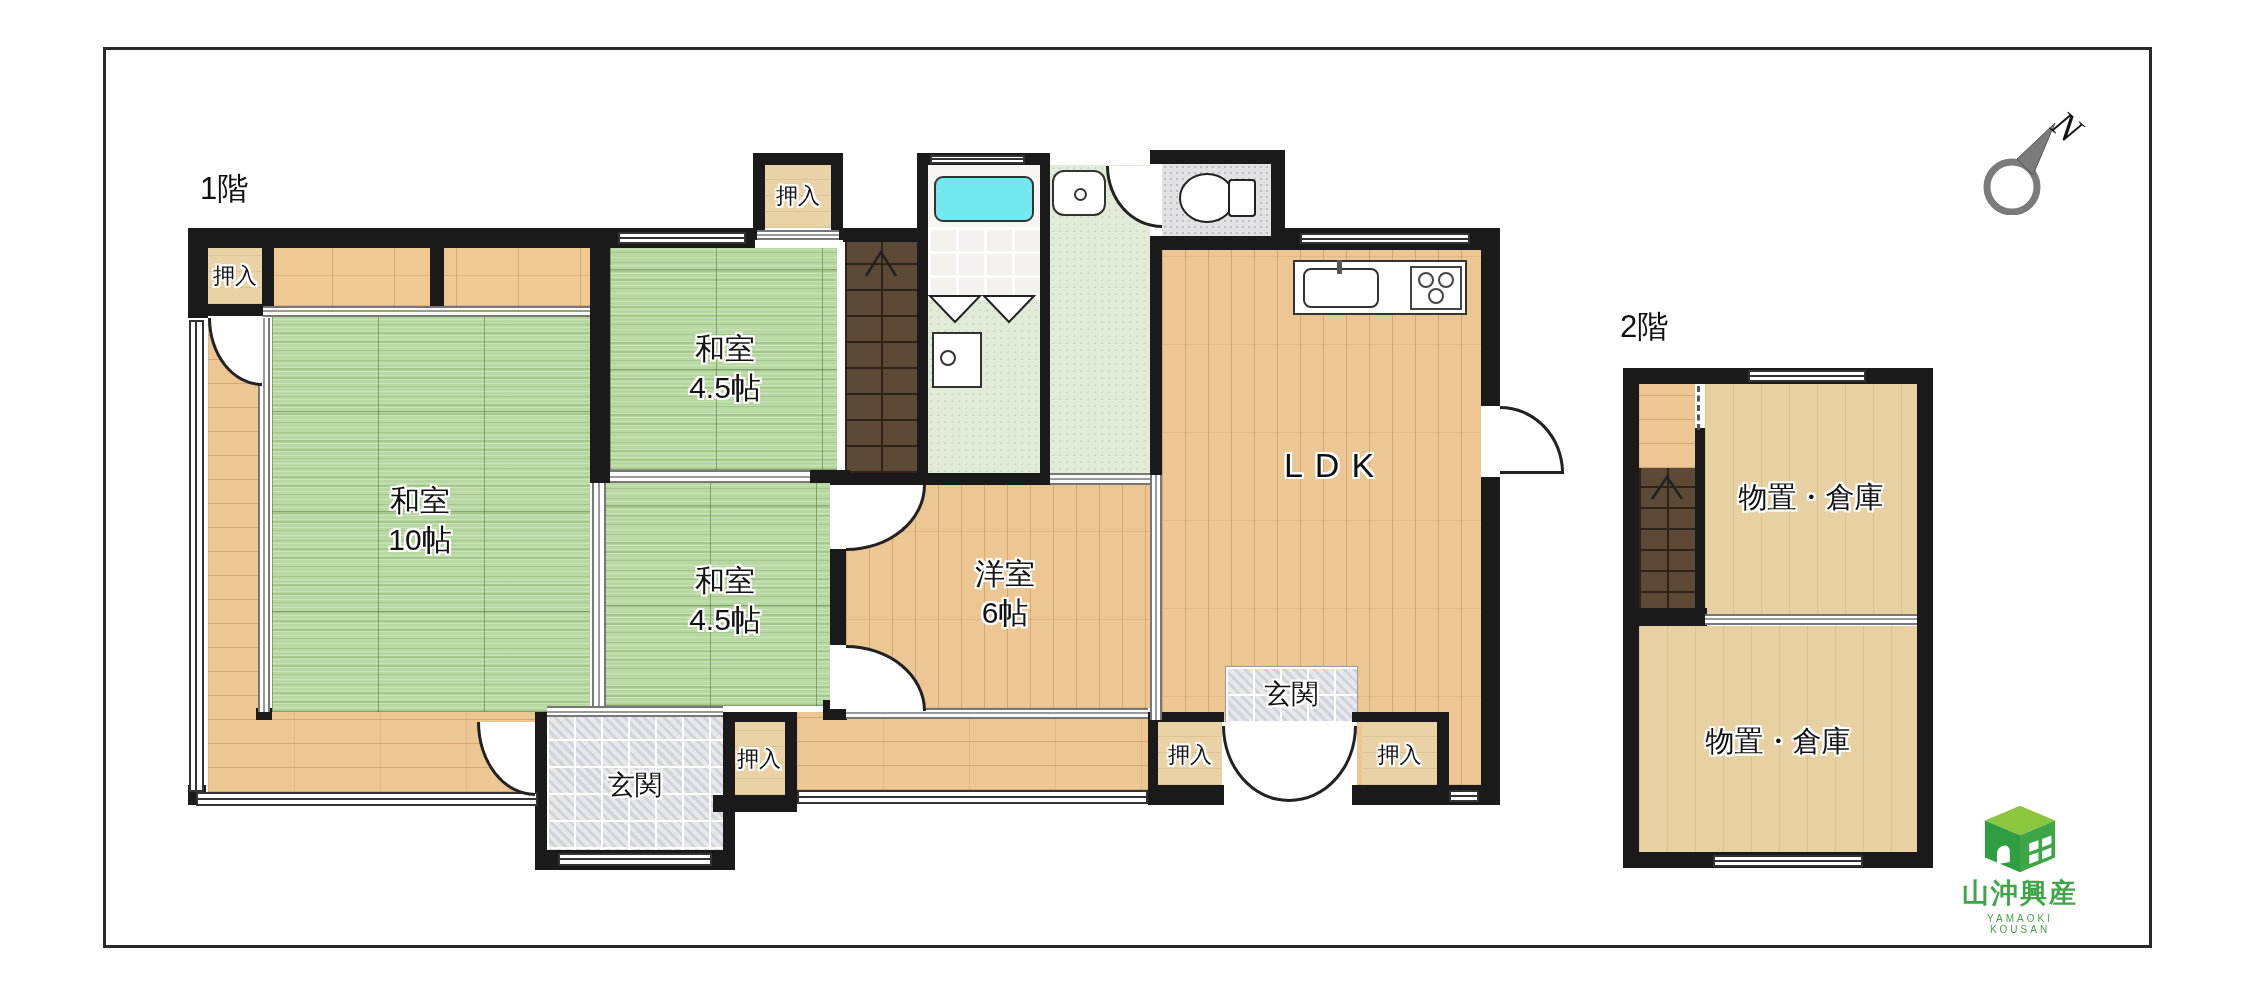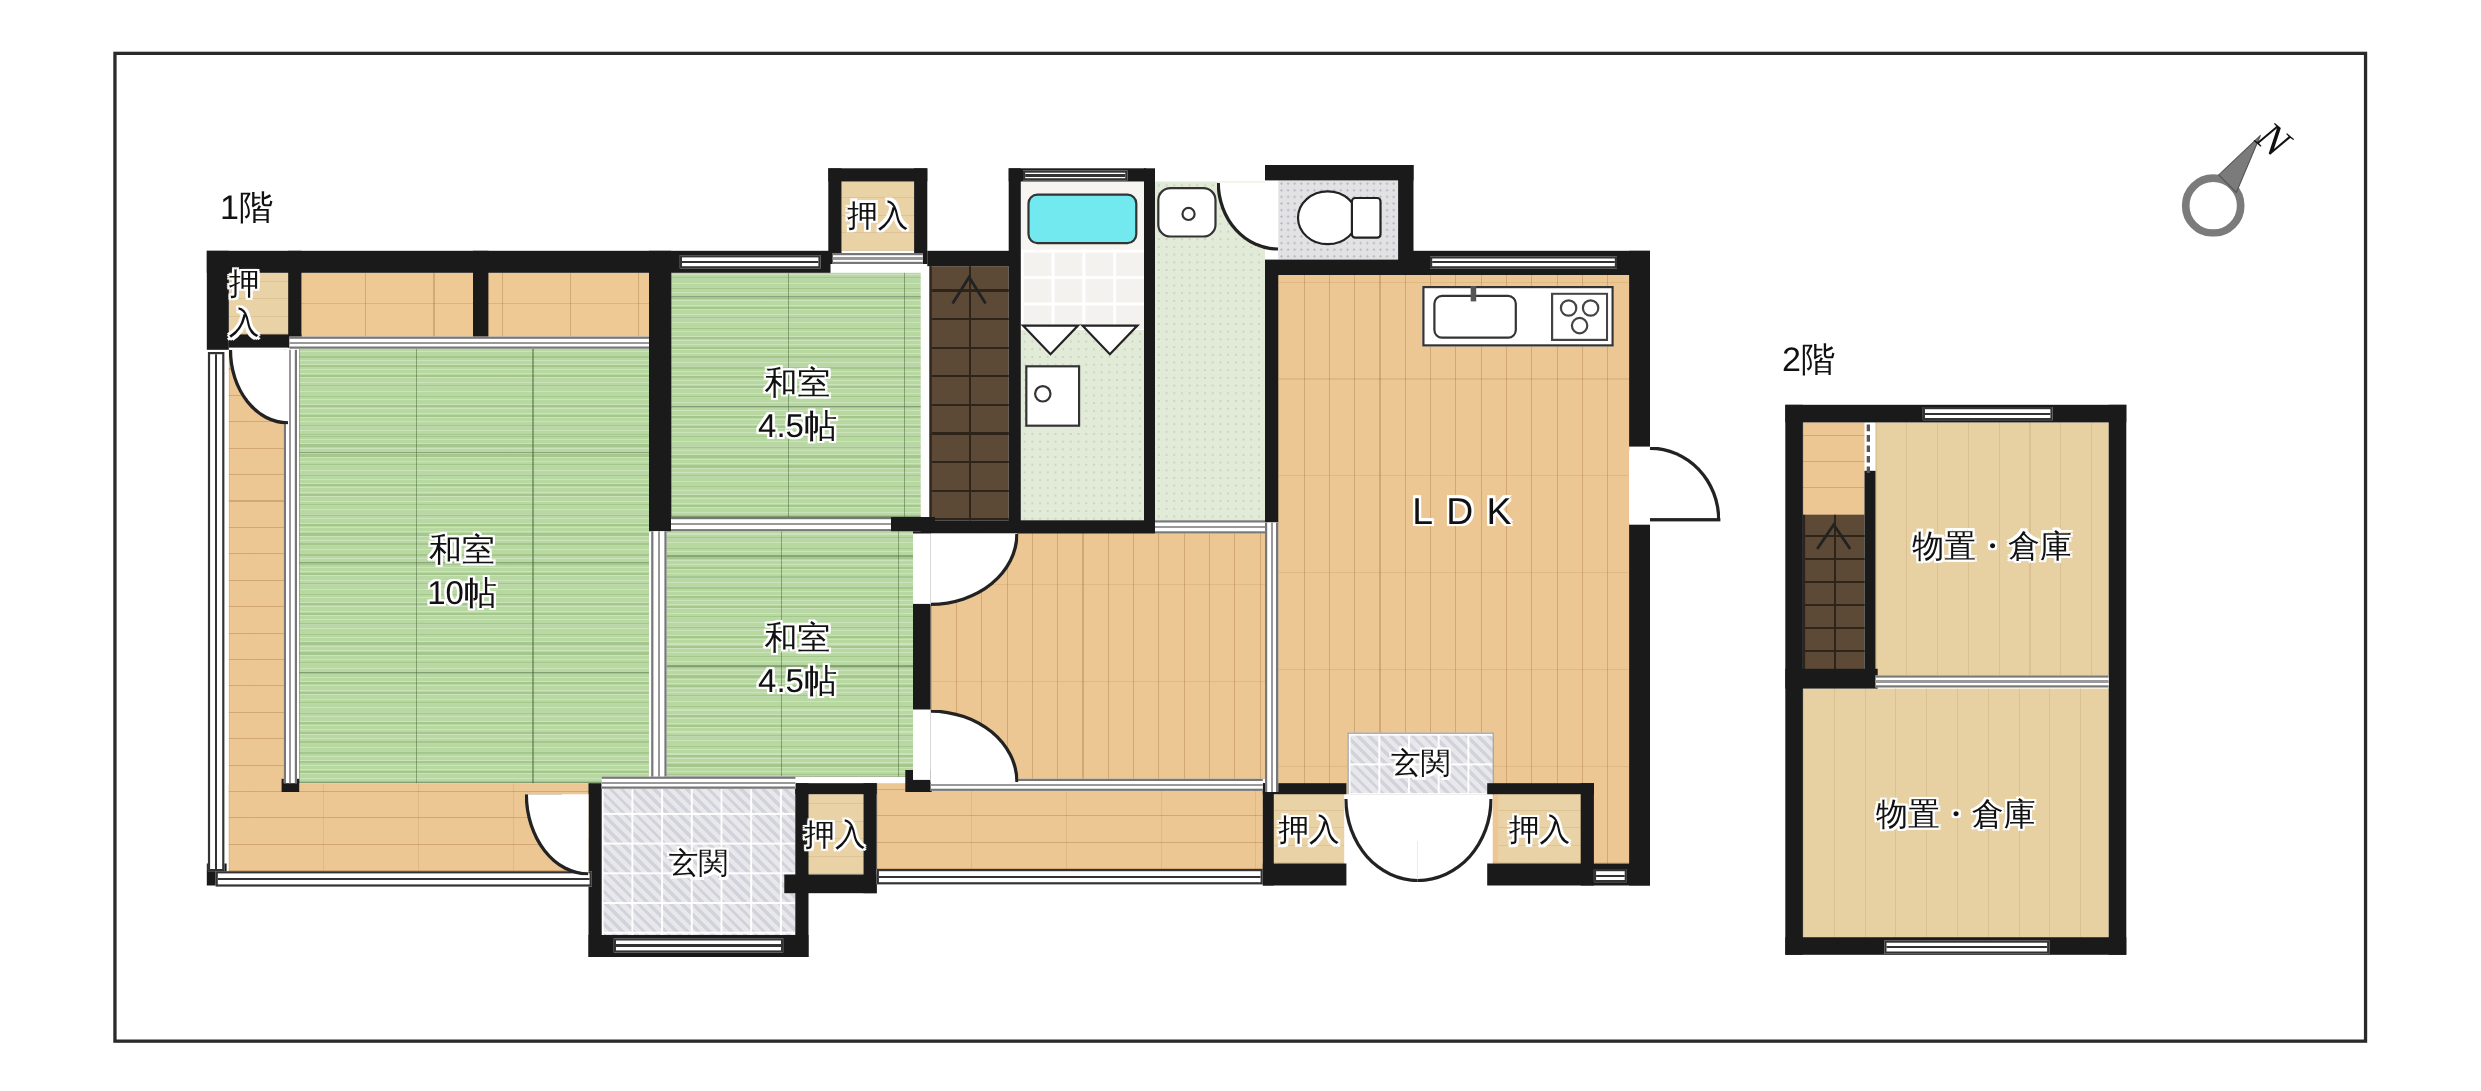--- a/index.html
+++ b/index.html
@@ -55,21 +55,21 @@
   .arc-bl{border-radius:0 0 0 100%;border-left-width:3px;border-bottom-width:3px;}
   .arc-br{border-radius:0 0 100% 0;border-right-width:3px;border-bottom-width:3px;}
   .arc-tr{border-radius:0 100% 0 0;border-top-width:3px;border-right-width:3px;}
   
   .fixture{background:#fff;border:2px solid #333;}
   .tub{background:#72e9ef;border:2px solid #333;border-radius:9px;}
   .circle{border-radius:50%;background:#fff;border:2px solid #333;}
   
   .room-label{display:flex;flex-direction:column;align-items:center;justify-content:center;color:#111;line-height:1.3;
     text-shadow:0 0 3px #fff,0 0 3px #fff,2px 0 #fff,-2px 0 #fff,0 2px #fff,0 -2px #fff,2px 2px #fff,-2px -2px #fff,2px -2px #fff,-2px 2px #fff;}
-  .t30{font-size:30px;} .t29{font-size:29px;} .t27{font-size:27px;} .t22{font-size:28px;}
+  .t30{font-size:30px;} .t29{font-size:29px;} .t27{font-size:27px;} .t22{font-size:22px;}
   .ldk-label{font-size:34px;letter-spacing:12px;}
   .title{font-size:38px;color:#111;}
   .floor-label{font-size:31px;color:#111;}
   .logo-name{font-size:27px;font-weight:bold;color:#3fa648;letter-spacing:2px;}
   .logo-romaji{font-size:10px;color:#3fa648;letter-spacing:3px;margin-top:2px;}
 </style>
 </head>
 <body>
 
 <div class="canvas">
@@ -219,20 +219,24 @@
     <span class="t30">10帖</span>
   </div>
   <div class="abs room-label" style="left:640px;top:320px;width:170px;height:95px;">
     <span class="t30">和室</span>
     <span class="t30">4.5帖</span>
   </div>
   <div class="abs room-label" style="left:640px;top:552px;width:170px;height:95px;">
     <span class="t30">和室</span>
     <span class="t30">4.5帖</span>
   </div>
+  <div class="abs room-label" style="left:930px;top:545px;width:150px;height:95px;">
+    <span class="t30">洋室</span>
+    <span class="t30">6帖</span>
+  </div>
   <div class="abs room-label" style="left:1265px;top:440px;width:140px;height:50px;">
       <span class="ldk-label">LDK</span>
     </div>
   <div class="abs room-label" style="left:555px;top:768px;width:160px;height:36px;">
       <span class="t27">玄関</span>
     </div>
   <div class="abs room-label" style="left:1225px;top:678px;width:133px;height:34px;">
       <span class="t27">玄関</span>
     </div>
   <div class="abs room-label" style="left:729px;top:744px;width:60px;height:30px;">
@@ -262,14 +266,28 @@
   <svg class="abs" style="left:1645px;top:472px;" width="44" height="32" viewBox="0 0 44 32">
     <polyline points="7,27 22,5 37,27" fill="none" stroke="#222" stroke-width="2.5"></polyline>
   </svg>
   <div class="abs room-label" style="left:1705px;top:478px;width:212px;height:40px;">
       <span class="t29">物置・倉庫</span>
     </div>
   <div class="abs room-label" style="left:1639px;top:722px;width:278px;height:40px;">
       <span class="t29">物置・倉庫</span>
     </div>
 
+  <div class="abs" style="left:1955px;top:803px;width:130px;text-align:center;">
+    <svg width="90" height="72" viewBox="0 0 90 78" style="display:block;margin:0 auto;">
+      <polygon points="45,3 83,19 45,35 7,19" fill="#8cc63f"></polygon>
+      <polygon points="7,19 45,35 45,75 7,59" fill="#2e9e41"></polygon>
+      <polygon points="45,35 83,19 83,59 45,75" fill="#3fa648"></polygon>
+      <path d="M20,56 v-12 a7,7 0 0 1 14,0 v12 z" fill="#fff" transform="skewY(-10) translate(0,14)"></path>
+      <rect x="55" y="36" width="10" height="9" fill="#fff" transform="skewY(-20) translate(0,28)"></rect>
+      <rect x="69" y="36" width="10" height="9" fill="#fff" transform="skewY(-20) translate(0,28)"></rect>
+      <rect x="55" y="49" width="10" height="9" fill="#fff" transform="skewY(-20) translate(0,28)"></rect>
+      <rect x="69" y="49" width="10" height="9" fill="#fff" transform="skewY(-20) translate(0,28)"></rect>
+    </svg>
+    <div class="logo-name">山沖興産</div>
+    <div class="logo-romaji">YAMAOKI KOUSAN</div>
+  </div>
 
 </div>
 
 </body></html>

